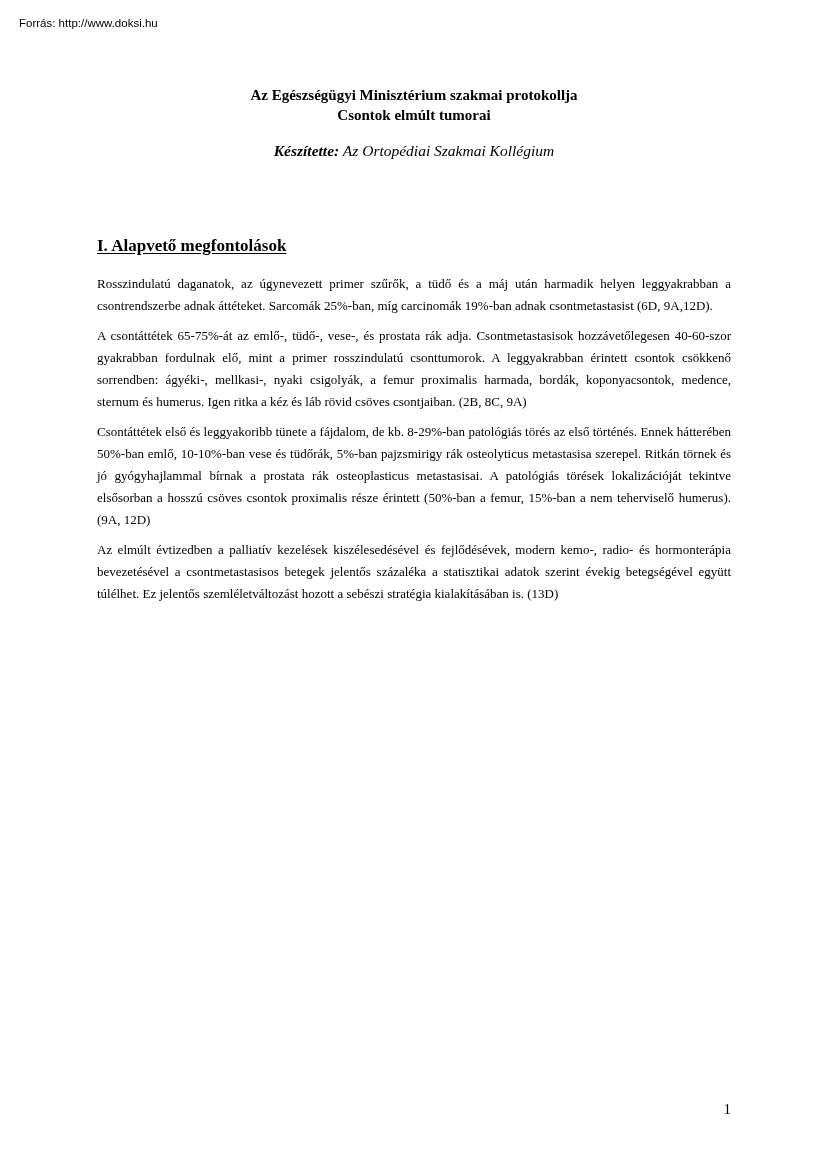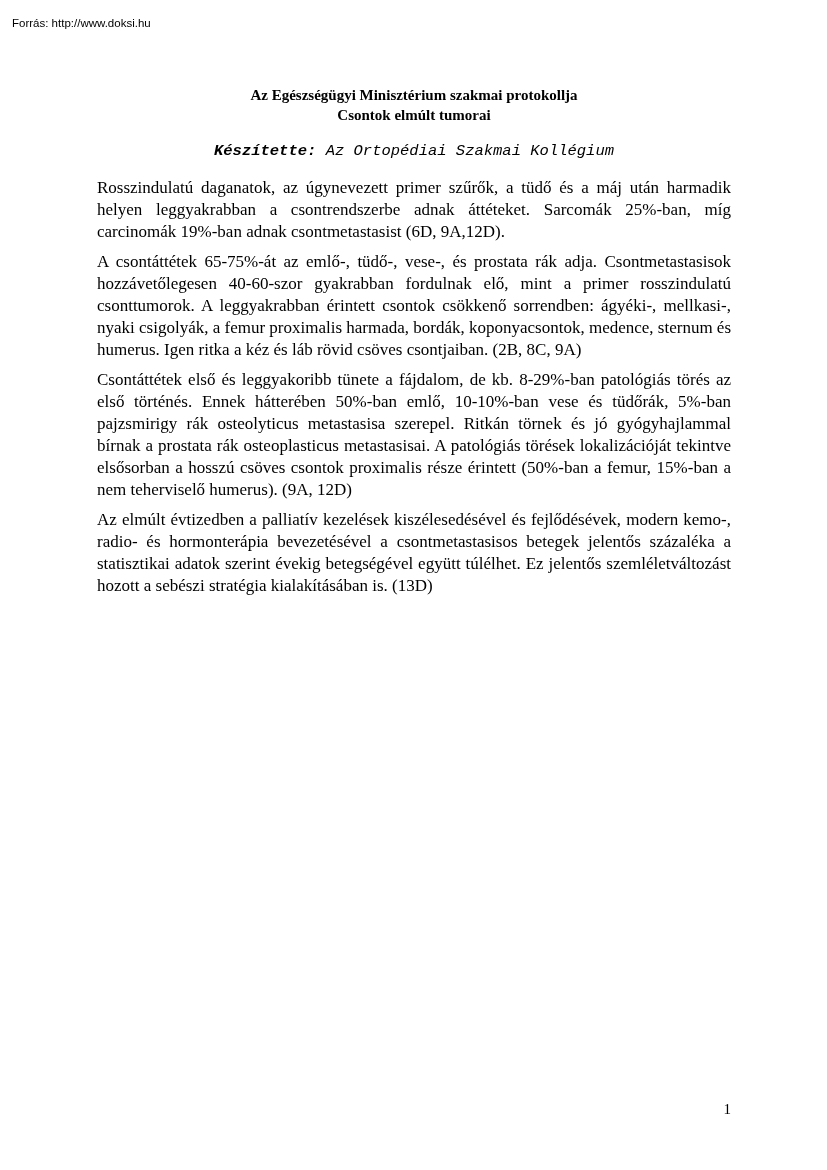--- a/index.html
+++ b/index.html
@@ -13,21 +13,21 @@
     height: 1170px;
     background: #ffffff;
     color: #000000;
     font-family: "Liberation Serif", serif;
     overflow: hidden;
     box-sizing: border-box;
   }
   .source-line {
     position: absolute;
     top: 16px;
-    left: 12px;
+    left: 19px;
     font-family: "Liberation Sans", sans-serif;
     font-size: 11.5px;
     line-height: 14px;
     color: #000000;
     white-space: nowrap;
   }
   .content {
     position: absolute;
     top: 0;
     left: 97px;
@@ -39,38 +39,37 @@
     font-weight: bold;
     font-size: 15px;
     line-height: 19.5px;
   }
   .author-line {
     margin-top: 16px;
     text-align: center;
     font-size: 15.5px;
     line-height: 20px;
     font-style: italic;
-    font-family: Liberation Mono, monospace;
   }
   .author-label {
     font-weight: bold;
   }
   .section-heading {
     margin-top: 74px;
     font-size: 17px;
     line-height: 22px;
     font-weight: bold;
   }
   .section-heading .underlined {
     text-decoration: underline;
     text-underline-offset: 2px;
   }
   .body-paragraph {
     margin: 16px 0 0 0;
-    font-size: 17px;
+    font-size: 13px;
     line-height: 22px;
     text-align: justify;
   }
   .body-paragraph + .body-paragraph {
     margin-top: 8px;
   }
   .paragraphs .body-paragraph:first-child {
     margin-top: 16px;
   }
   .page-number {
@@ -94,20 +93,21 @@
     <div class="title-block">
       <div>Az Egészségügyi Minisztérium szakmai protokollja</div>
       <div>Csontok elmúlt tumorai</div>
     </div>
 
     <div class="author-line">
       <span class="author-label">Készítette:</span>
       <span>Az Ortopédiai Szakmai Kollégium</span>
     </div>
 
+    <h2 class="section-heading"><span class="underlined">I. Alapvető megfontolások</span></h2>
 
     <div class="paragraphs">
       <p class="body-paragraph">Rosszindulatú daganatok, az úgynevezett primer szűrők, a tüdő és a máj után harmadik helyen leggyakrabban a csontrendszerbe adnak áttéteket. Sarcomák 25%-ban, míg carcinomák 19%-ban adnak csontmetastasist (6D, 9A,12D).</p>
       <p class="body-paragraph">A csontáttétek 65-75%-át az emlő-, tüdő-, vese-, és prostata rák adja. Csontmetastasisok hozzávetőlegesen 40-60-szor gyakrabban fordulnak elő, mint a primer rosszindulatú csonttumorok. A leggyakrabban érintett csontok csökkenő sorrendben: ágyéki-, mellkasi-, nyaki csigolyák, a femur proximalis harmada, bordák, koponyacsontok, medence, sternum és humerus. Igen ritka a kéz és láb rövid csöves csontjaiban. (2B, 8C, 9A)</p>
       <p class="body-paragraph">Csontáttétek első és leggyakoribb tünete a fájdalom, de kb. 8-29%-ban patológiás törés az első történés. Ennek hátterében 50%-ban emlő, 10-10%-ban vese és tüdőrák, 5%-ban pajzsmirigy rák osteolyticus metastasisa szerepel. Ritkán törnek és jó gyógyhajlammal bírnak a prostata rák osteoplasticus metastasisai. A patológiás törések lokalizációját tekintve elsősorban a hosszú csöves csontok proximalis része érintett (50%-ban a femur, 15%-ban a nem teherviselő humerus). (9A, 12D)</p>
       <p class="body-paragraph">Az elmúlt évtizedben a palliatív kezelések kiszélesedésével és fejlődésévek, modern kemo-, radio- és hormonterápia bevezetésével a csontmetastasisos betegek jelentős százaléka a statisztikai adatok szerint évekig betegségével együtt túlélhet. Ez jelentős szemléletváltozást hozott a sebészi stratégia kialakításában is. (13D)</p>
     </div>
 
   </div>
 

